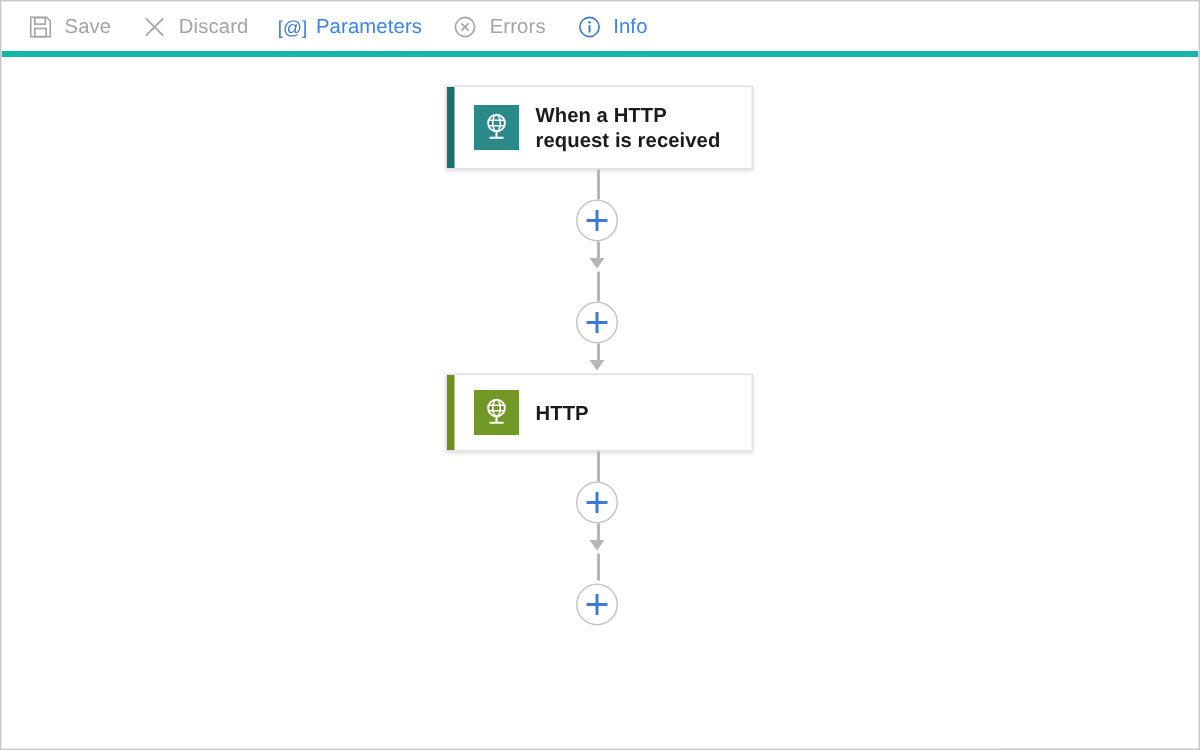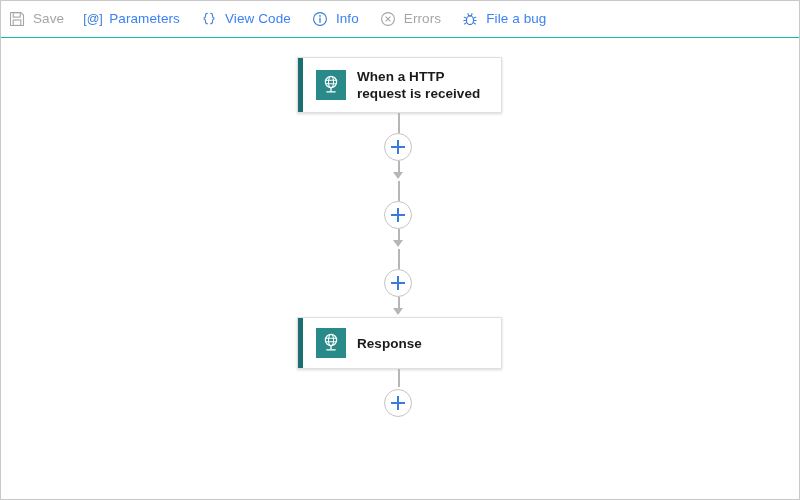--- a/index.html
+++ b/index.html
@@ -25,24 +25,24 @@
   }
 
   
   #toolbar {
     position: absolute;
     left: 0;
     top: 0;
     width: 798px;
     height: 37px;
     box-sizing: border-box;
-    border-bottom: 1px solid #14b8a6;
-    display: flex;
-    align-items: center;
-    padding-left: 2px;
+    border-bottom: 4px solid #14b8a6;
+    display: flex;
+    align-items: center;
+    padding-left: 12px;
     background: #ffffff;
   }
 
   .tb-item {
     display: flex;
     align-items: center;
     height: 28px;
     padding: 0 9px 0 4px;
     margin-right: 6px;
     cursor: pointer;
@@ -190,65 +190,54 @@
       <div class="tb-item disabled">
         <span class="tb-icon">
           <svg xmlns="http://www.w3.org/2000/svg" width="16" height="16" viewBox="0 0 16 16">
             <path d="M1.5 1.5h10.5L14.5 4v10.5h-13z" fill="none" stroke="#a5a5a5" stroke-width="1.1"></path>
             <rect x="4.2" y="1.8" width="7" height="4.3" fill="none" stroke="#a5a5a5" stroke-width="1.1"></rect>
             <rect x="4.2" y="9" width="7.6" height="5.4" fill="none" stroke="#a5a5a5" stroke-width="1.1"></rect>
           </svg>
         </span>
         <span class="tb-label">Save</span>
       </div>
+      <div class="tb-item disabled">
+        <span class="tb-icon">
+          <svg xmlns="http://www.w3.org/2000/svg" width="16" height="16" viewBox="0 0 16 16">
+            <path d="M2.2 2.2 L13.8 13.8 M13.8 2.2 L2.2 13.8" stroke="#a5a5a5" stroke-width="1.2" fill="none"></path>
+          </svg>
+        </span>
+        <span class="tb-label">Discard</span>
+      </div>
       <div class="tb-item">
         <span class="tb-icon">
           <svg xmlns="http://www.w3.org/2000/svg" width="18" height="16" viewBox="0 0 18 16">
             <text x="9" y="12.4" font-family="Liberation Sans, sans-serif" font-size="12.5" fill="#3a7ad9" text-anchor="middle">[@]</text>
           </svg>
         </span>
         <span class="tb-label">Parameters</span>
       </div>
-      <div class="tb-item">
-        <span class="tb-icon">
-          <svg xmlns="http://www.w3.org/2000/svg" width="18" height="16" viewBox="0 0 18 16">
-            <path d="M7.4 2.3c-1.7 0-1.9 1-1.9 2.3 0 1.5-.3 2.3-1.4 2.4v1.1c1.1.1 1.4.9 1.4 2.4 0 1.3.2 2.3 1.9 2.3" fill="none" stroke="#3a7ad9" stroke-width="1.05" stroke-linecap="round"></path>
-            <path d="M10.6 2.3c1.7 0 1.9 1 1.9 2.3 0 1.5.3 2.3 1.4 2.4v1.1c-1.1.1-1.4.9-1.4 2.4 0 1.3-.2 2.3-1.9 2.3" fill="none" stroke="#3a7ad9" stroke-width="1.05" stroke-linecap="round"></path>
-          </svg>
-        </span>
-        <span class="tb-label">View Code</span>
+      <div class="tb-item disabled">
+        <span class="tb-icon">
+          <svg xmlns="http://www.w3.org/2000/svg" width="16" height="16" viewBox="0 0 16 16">
+            <circle cx="8" cy="8" r="6.4" fill="none" stroke="#a5a5a5" stroke-width="1.1"></circle>
+            <path d="M5.6 5.6 L10.4 10.4 M10.4 5.6 L5.6 10.4" stroke="#a5a5a5" stroke-width="1.1" fill="none"></path>
+          </svg>
+        </span>
+        <span class="tb-label">Errors</span>
       </div>
       <div class="tb-item">
         <span class="tb-icon">
           <svg xmlns="http://www.w3.org/2000/svg" width="16" height="16" viewBox="0 0 16 16">
             <circle cx="8" cy="8" r="6.4" fill="none" stroke="#3a7ad9" stroke-width="1.1"></circle>
             <circle cx="8" cy="4.9" r="0.85" fill="#3a7ad9"></circle>
             <rect x="7.35" y="6.7" width="1.3" height="5" fill="#3a7ad9"></rect>
           </svg>
         </span>
         <span class="tb-label">Info</span>
-      </div>
-      <div class="tb-item disabled">
-        <span class="tb-icon">
-          <svg xmlns="http://www.w3.org/2000/svg" width="16" height="16" viewBox="0 0 16 16">
-            <circle cx="8" cy="8" r="6.4" fill="none" stroke="#a5a5a5" stroke-width="1.1"></circle>
-            <path d="M5.6 5.6 L10.4 10.4 M10.4 5.6 L5.6 10.4" stroke="#a5a5a5" stroke-width="1.1" fill="none"></path>
-          </svg>
-        </span>
-        <span class="tb-label">Errors</span>
-      </div>
-      <div class="tb-item">
-        <span class="tb-icon">
-          <svg xmlns="http://www.w3.org/2000/svg" width="16" height="16" viewBox="0 0 16 16">
-            <ellipse cx="8" cy="9.2" rx="3.5" ry="4.4" fill="none" stroke="#3a7ad9" stroke-width="1.1"></ellipse>
-            <path d="M8 5.1 C6.4 5.1 6 3.7 6 2.6 M8 5.1 C9.6 5.1 10 3.7 10 2.6" fill="none" stroke="#3a7ad9" stroke-width="1.05" stroke-linecap="round"></path>
-            <path d="M4.5 7.2 L2.2 6.1 M4.2 9.4 L1.9 9.6 M4.6 11.6 L2.5 13 M11.5 7.2 L13.8 6.1 M11.8 9.4 L14.1 9.6 M11.4 11.6 L13.5 13" stroke="#3a7ad9" stroke-width="1.05" fill="none" stroke-linecap="round"></path>
-          </svg>
-        </span>
-        <span class="tb-label">File a bug</span>
       </div>
     </div>
 
   <div id="canvas">
     <div id="flow">
         <div class="card">
           <div class="card-strip" style="background: rgb(26, 112, 112);"></div>
           <div class="card-icon" style="background: rgb(42, 138, 138);">
             <svg xmlns="http://www.w3.org/2000/svg" width="30" height="30" viewBox="0 0 30 30">
               <circle cx="15" cy="12" r="5.6" fill="none" stroke="#ffffff" stroke-width="1.25"></circle>
@@ -265,38 +254,38 @@
           <div class="conn-plus" title="+"></div>
           <div class="conn-line bot"></div>
           <div class="conn-arrow"></div>
         </div>
         <div class="connector">
           <div class="conn-line top"></div>
           <div class="conn-plus" title="+"></div>
           <div class="conn-line bot"></div>
           <div class="conn-arrow"></div>
         </div>
-        <div class="connector">
-          <div class="conn-line top"></div>
-          <div class="conn-plus" title="+"></div>
-          <div class="conn-line bot"></div>
-          <div class="conn-arrow"></div>
-        </div>
         <div class="card">
-          <div class="card-strip" style="background: rgb(26, 112, 112);"></div>
-          <div class="card-icon" style="background: rgb(42, 138, 138);">
+          <div class="card-strip" style="background: rgb(107, 144, 32);"></div>
+          <div class="card-icon" style="background: rgb(113, 151, 39);">
             <svg xmlns="http://www.w3.org/2000/svg" width="30" height="30" viewBox="0 0 30 30">
               <circle cx="15" cy="12" r="5.6" fill="none" stroke="#ffffff" stroke-width="1.25"></circle>
               <ellipse cx="15" cy="12" rx="2.5" ry="5.6" fill="none" stroke="#ffffff" stroke-width="1.05"></ellipse>
               <path d="M9.6 10.2 H20.4 M9.6 13.8 H20.4" stroke="#ffffff" stroke-width="1.05" fill="none"></path>
               <path d="M15 17.6 V21.4" stroke="#ffffff" stroke-width="1.35" fill="none"></path>
               <path d="M10.8 21.8 H19.2" stroke="#ffffff" stroke-width="1.35" stroke-linecap="round" fill="none"></path>
             </svg>
           </div>
-          <div class="card-title">Response</div>
+          <div class="card-title">HTTP</div>
+        </div>
+        <div class="connector">
+          <div class="conn-line top"></div>
+          <div class="conn-plus" title="+"></div>
+          <div class="conn-line bot"></div>
+          <div class="conn-arrow"></div>
         </div>
         <div class="connector terminal">
           <div class="conn-line top"></div>
           <div class="conn-plus" title="+"></div>
         </div>
       </div>
   </div>
 
 </div>
 

